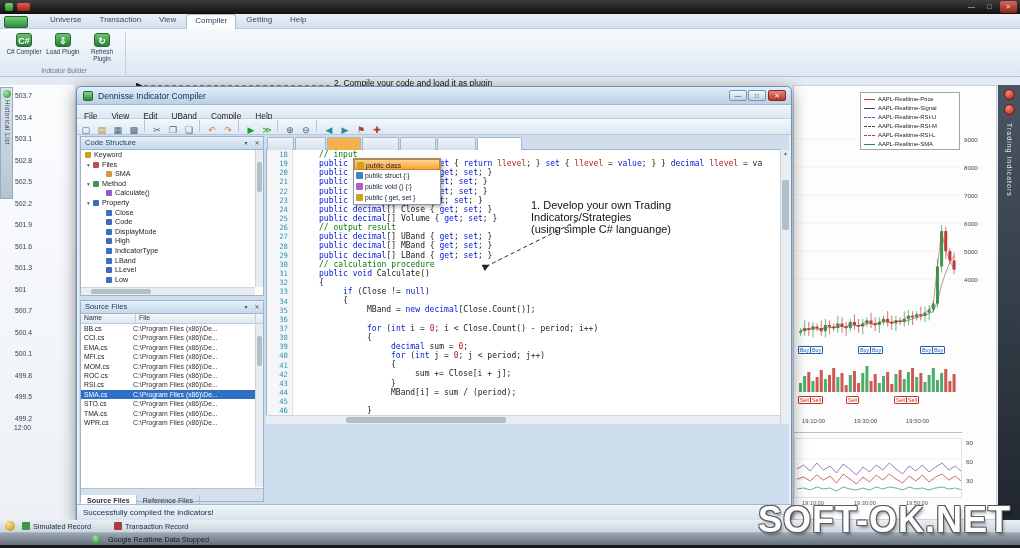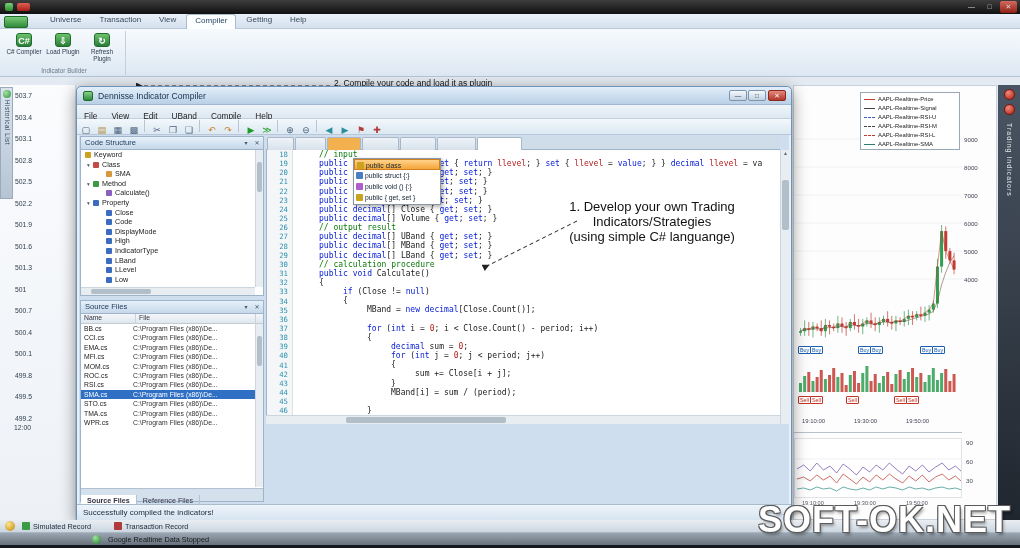--- a/index.html
+++ b/index.html
@@ -113,21 +113,21 @@
   #ed-vscroll{position:absolute;left:703px;top:63px;width:10px;height:274px;background:#e8edf2;border-left:1px solid #cdd5dd;font-size:5px;color:#667;text-align:center}
   #ed-vscroll .thumb{position:absolute;left:1px;top:30px;width:7px;height:50px;background:#b2bec8;border-radius:2px}
 
   
   #popup{position:absolute;left:276px;top:71px;width:88px;height:47px;background:#fff;border:1px solid #8a96a2;box-shadow:2px 2px 4px rgba(0,0,0,.3);z-index:12}
   .prow{height:11px;line-height:11px;font-size:6.8px;color:#123;white-space:nowrap;padding-left:2px}
   .prow .picon{display:inline-block;width:7px;height:7px;border-radius:1px;margin-right:2px;vertical-align:-1px}
   .prow.sel{background:linear-gradient(#ffd28a,#f5a63a);border:1px solid #d08020}
 
   
-  #ed-annot{position:absolute;left:470px;top:112px;width:210px;text-align:center;font-size:13px;color:#111;z-index:11}
+  #ed-annot{position:absolute;left:454px;top:112px;width:210px;text-align:left;font-size:11px;color:#111;z-index:11}
   #ed-arrow{position:absolute;left:398px;top:128px;z-index:11}
 
   
   #error-list{position:absolute;left:189px;top:341px;width:514px;height:76px;background:#fff;border:1px solid #9fb4c8}
   #el-cols{position:absolute;left:0;top:12px;width:100%;height:10px;background:linear-gradient(#f4f7fa,#dfe7ee);border-bottom:1px solid #c2ccd6;font-size:6.8px;color:#334}
   #el-cols span{display:inline-block;padding-left:3px;border-right:1px solid #c9d2da;height:10px}
 
   
   #win-status{position:absolute;left:0;top:417px;width:100%;height:17px;background:linear-gradient(#eef4fa,#d5e3f0);border-top:1px solid #a8bccc;font-size:8px;color:#1a2a3a;padding:3px 0 0 6px}
   #win-grip{position:absolute;right:2px;top:420px;font-size:8px;color:#8a9aaa}
@@ -402,21 +402,21 @@
     <div id="win-toolbar"><span class="tbi" style="color: rgb(72, 97, 125);">▢</span><span class="tbi" style="color: rgb(176, 138, 62);">▤</span><span class="tbi" style="color: rgb(72, 97, 125);">▦</span><span class="tbi" style="color: rgb(72, 97, 125);">▩</span><span class="tbsep"></span><span class="tbi" style="color: rgb(72, 97, 125);">✂</span><span class="tbi" style="color: rgb(72, 97, 125);">❐</span><span class="tbi" style="color: rgb(72, 97, 125);">❏</span><span class="tbsep"></span><span class="tbi" style="color: rgb(207, 127, 34);">↶</span><span class="tbi" style="color: rgb(207, 127, 34);">↷</span><span class="tbsep"></span><span class="tbi" style="color: rgb(31, 157, 40);">▶</span><span class="tbi" style="color: rgb(31, 157, 40);">≫</span><span class="tbsep"></span><span class="tbi" style="color: rgb(72, 97, 125);">⊕</span><span class="tbi" style="color: rgb(72, 97, 125);">⊖</span><span class="tbsep"></span><span class="tbi" style="color: rgb(42, 143, 157);">◀</span><span class="tbi" style="color: rgb(42, 143, 157);">▶</span><span class="tbi" style="color: rgb(176, 58, 58);">⚑</span><span class="tbi" style="color: rgb(176, 58, 58);">✚</span></div>
 
     <div id="panelA">
       <div class="panel-hdr">
         <span>Code Structure</span>
         <span class="hbtn" style="right:12px">▾</span>
         <span class="hbtn" style="right:1px">✕</span>
       </div>
       <div id="tree">
           <div class="trow"><span class="ticon" style="background: rgb(202, 164, 30); margin-left: 4px;"></span><span>Keyword</span></div>
-          <div class="trow" style="padding-left: 4px;"><span class="texp">▾</span><span class="ticon" style="background: rgb(194, 75, 67);"></span><span>Class</span></div>
+          <div class="trow" style="padding-left: 4px;"><span class="texp">▾</span><span class="ticon" style="background: rgb(194, 75, 67);"></span><span>Files</span></div>
           <div class="trow" style="padding-left: 24px;"><span class="ticon" style="background: rgb(216, 151, 60);"></span><span>SMA</span></div>
           <div class="trow" style="padding-left: 4px;"><span class="texp">▾</span><span class="ticon" style="background: rgb(58, 154, 70);"></span><span>Method</span></div>
           <div class="trow" style="padding-left: 24px;"><span class="ticon" style="background: rgb(138, 95, 192);"></span><span>Calculate()</span></div>
           <div class="trow" style="padding-left: 4px;"><span class="texp">▾</span><span class="ticon" style="background: rgb(59, 108, 192);"></span><span>Property</span></div>
           <div class="trow" style="padding-left: 24px;"><span class="ticon" style="background: rgb(59, 108, 192);"></span><span>Close</span></div>
           <div class="trow" style="padding-left: 24px;"><span class="ticon" style="background: rgb(59, 108, 192);"></span><span>Code</span></div>
           <div class="trow" style="padding-left: 24px;"><span class="ticon" style="background: rgb(59, 108, 192);"></span><span>DisplayMode</span></div>
           <div class="trow" style="padding-left: 24px;"><span class="ticon" style="background: rgb(59, 108, 192);"></span><span>High</span></div>
           <div class="trow" style="padding-left: 24px;"><span class="ticon" style="background: rgb(59, 108, 192);"></span><span>IndicatorType</span></div>
           <div class="trow" style="padding-left: 24px;"><span class="ticon" style="background: rgb(59, 108, 192);"></span><span>LBand</span></div>

